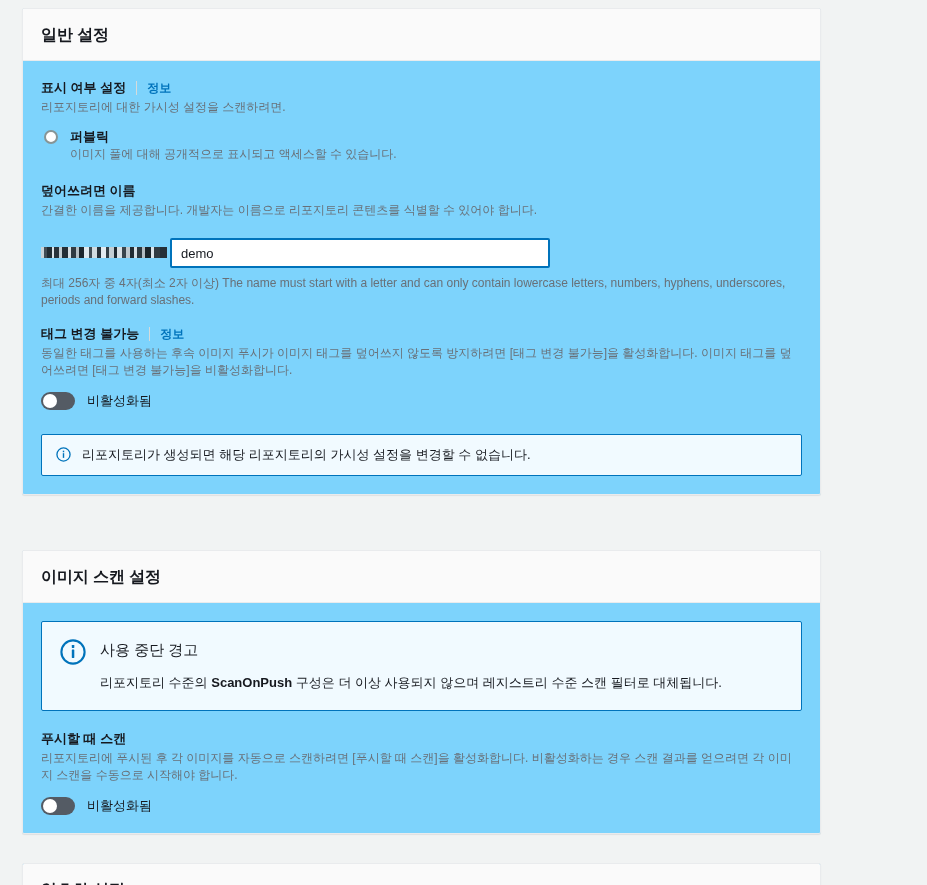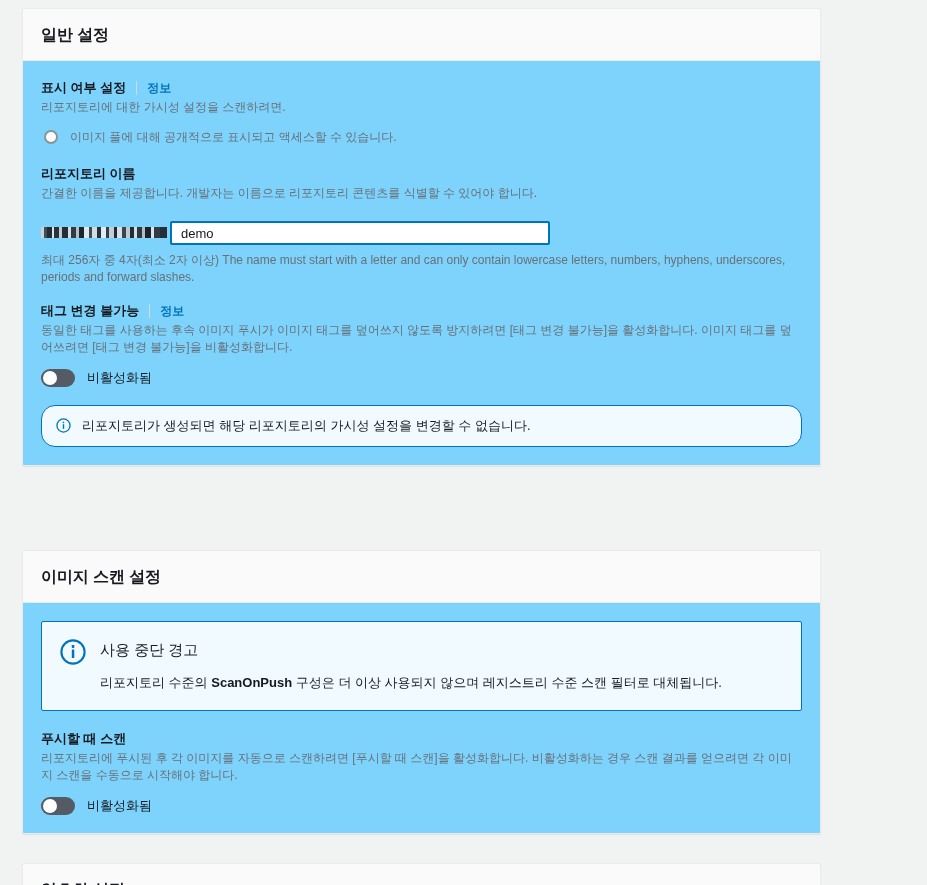--- a/index.html
+++ b/index.html
@@ -140,21 +140,21 @@
         #343a3f 81px 85px, #c5c9cc 85px 89px, #1a1e23 89px 93px, #dcdfe1 93px 96px,
         #262b30 96px 101px, #b7bbbe 101px 104px, #121619 104px 110px, #e5e7e9 110px 113px,
         #2b3035 113px 119px, #1e2227 119px 126px);
     opacity: 0.92;
     filter: blur(0.4px);
   }
   .uri-suffix { letter-spacing: -0.05px; }
   .name-input {
     flex: 0 0 auto;
     width: 380px;
-    height: 24px;
+    height: 30px;
     margin-left: 3px;
     padding: 4px 9px;
     font-family: "Liberation Sans", "DejaVu Sans", sans-serif;
     font-size: 13px;
     color: #16191f;
     background: #ffffff;
     border: 2px solid #0073bb;
     border-radius: 2px;
     outline: none;
   }
@@ -197,21 +197,21 @@
 
   
   .alert {
     display: flex;
     align-items: flex-start;
     background: #f1faff;
     border: 1px solid #0073bb;
     border-radius: 2px;
     padding: 11px 14px;
   }
-  .alert-sm { margin-top: 18px; border-radius: 14px; }
+  .alert-sm { margin-top: 24px; }
   .alert-icon-sm {
     flex: 0 0 auto;
     width: 15px; height: 15px;
     margin: 1px 11px 0 0;
   }
   .alert-text {
     font-size: 13px;
     color: #16191f;
     line-height: 18px;
   }
@@ -255,29 +255,30 @@
           <span class="field-label">표시 여부 설정</span>
           <span class="divider-v"></span>
           <a class="info-link">정보</a>
         </div>
         <div class="field-desc">리포지토리에 대한 가시성 설정을 스캔하려면.</div>
 
         <div class="radio-group">
           <div class="radio-item">
             <span class="radio-mark"></span>
             <span class="radio-texts">
+              <span class="radio-label">퍼블릭</span>
               <span class="radio-desc">이미지 풀에 대해 공개적으로 표시되고 액세스할 수 있습니다.</span>
             </span>
           </div>
         </div>
       </div>
 
       <div class="field" style="margin-top:19px;">
         <div class="label-row">
-          <span class="field-label">리포지토리 이름</span>
+          <span class="field-label">덮어쓰려면 이름</span>
         </div>
         <div class="field-desc">간결한 이름을 제공합니다. 개발자는 이름으로 리포지토리 콘텐츠를 식별할 수 있어야 합니다.</div>
 
         <div class="uri-row">
           <span class="uri-prefix-wrap">
             <span class="redacted"></span>
           </span>
           <input class="name-input" type="text" value="demo" style="">
         </div>
 

